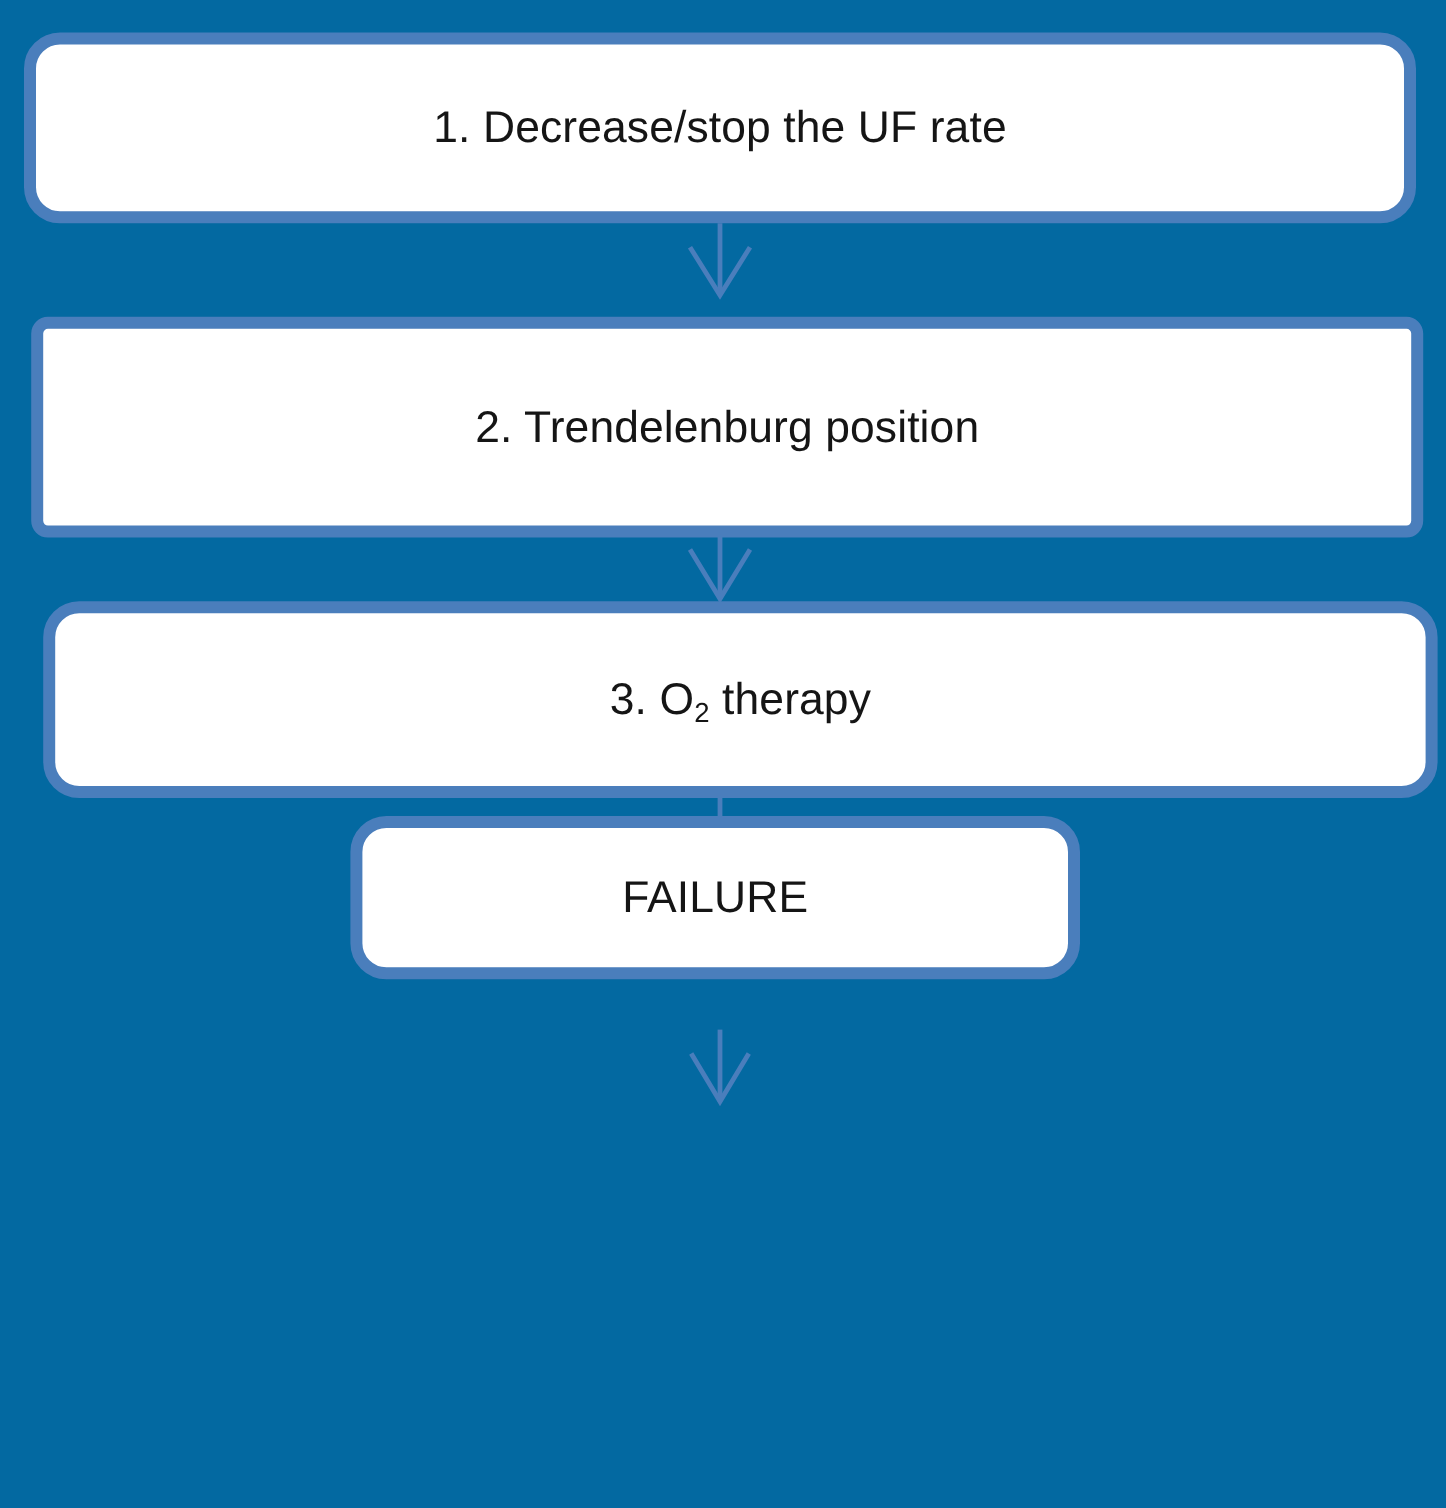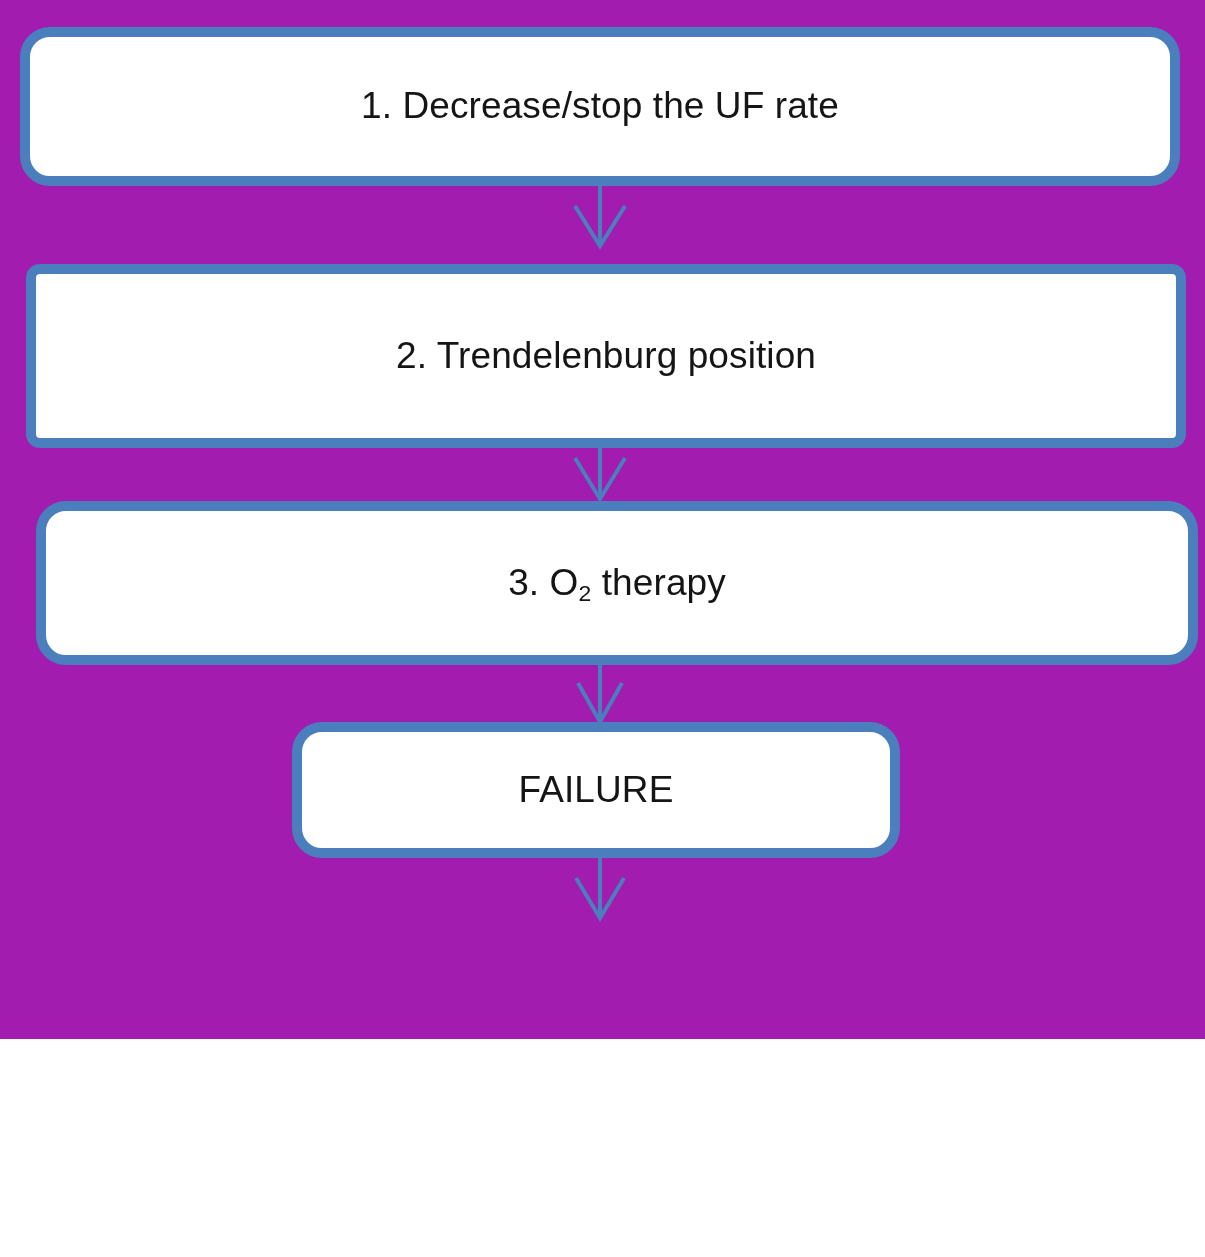--- a/index.html
+++ b/index.html
@@ -7,22 +7,22 @@
     margin: 0;
     padding: 0;
     background: #ffffff;
   }
   body {
     font-family: "Liberation Sans", sans-serif;
   }
   #canvas {
     position: relative;
     width: 1205px;
-    height: 1039px;
-    background: #a21caf;
+    height: 1257px;
+    background: #0369a1;
     overflow: hidden;
   }
   .node {
     position: absolute;
     box-sizing: border-box;
     background: #ffffff;
     border-style: solid;
     border-width: 10px;
     border-color: #4a7ebc;
     border-radius: 30px;
@@ -41,21 +41,21 @@
   }
   .node-label sub {
     font-size: 0.62em;
     vertical-align: -0.28em;
     line-height: 0;
   }
   
   #node-1 { left: 20px;  top: 27px;   width: 1160px; height: 159px; }
   #node-2 { left: 26px;  top: 264px;  width: 1160px; height: 184px; border-radius: 14px; }
   #node-3 { left: 36px;  top: 501px;  width: 1162px; height: 164px; }
-  #node-4 { left: 292px; top: 722px;  width: 608px;  height: 136px; }
+  #node-4 { left: 292px; top: 680px;  width: 608px;  height: 136px; }
   #node-5 { left: 26px;  top: 920px;  width: 1162px; height: 323px; }
 
   .connector {
     position: absolute;
     left: 0;
     top: 0;
     width: 1205px;
     height: 1257px;
     pointer-events: none;
   }

